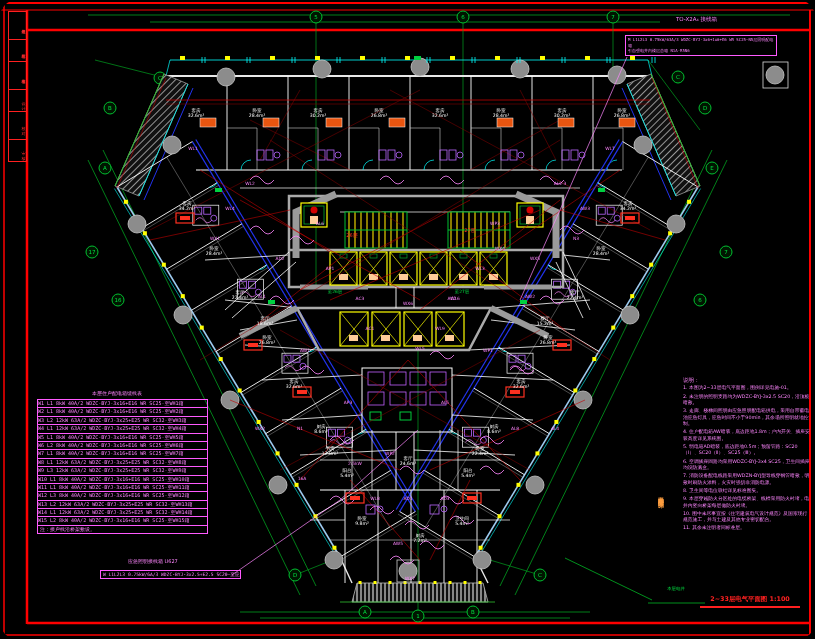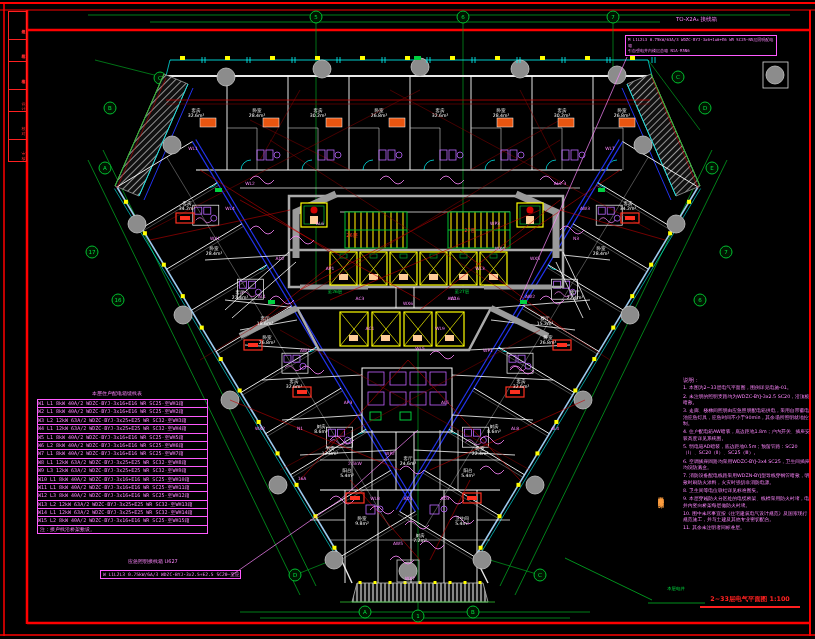--- a/index.html
+++ b/index.html
@@ -1,16 +1,16 @@
 <!DOCTYPE html>
 <html><head>
 <meta charset="utf-8">
 <style>
 html,body{margin:0;padding:0;background:#000;}
-#sheet{position:relative;width:815px;height:639px;background:#000;overflow:hidden;font-family:"DejaVu Sans",sans-serif;}
+#sheet{position:relative;width:815px;height:639px;background:#000;overflow:hidden;font-family:"DejaVu Sans",sans-serif;border-radius:17px;}
 .abs{position:absolute;}
 #feeder-table{left:37px;top:399px;width:169px;color:#ff86ff;font-family:"DejaVu Sans Mono",monospace;font-size:5px;border:1px solid #ff5aff;}
 .frow{display:flex;border-bottom:1px solid #ff5aff;height:7.4px;line-height:7.4px;white-space:nowrap;overflow:visible;}
 .frow span{margin-right:3px;}
 #feeder-footer{height:7px;line-height:7px;padding-left:2px;color:#ff86ff;}
 #feeder-title{left:92px;top:390px;color:#ff86ff;font-size:5px;}
 #notes{left:683px;top:377px;width:127px;color:#ff86ff;font-size:4.8px;line-height:1.32;}
 #notes-title{font-size:5.5px;color:#ff86ff;margin-bottom:1px;}
 .note-item{margin-bottom:2px;}
 #spec-top{left:625px;top:35px;width:146px;border:1px solid #ff5aff;color:#ff86ff;font-size:4px;padding:1px 2px;line-height:1.4;font-family:"DejaVu Sans Mono",monospace;}

